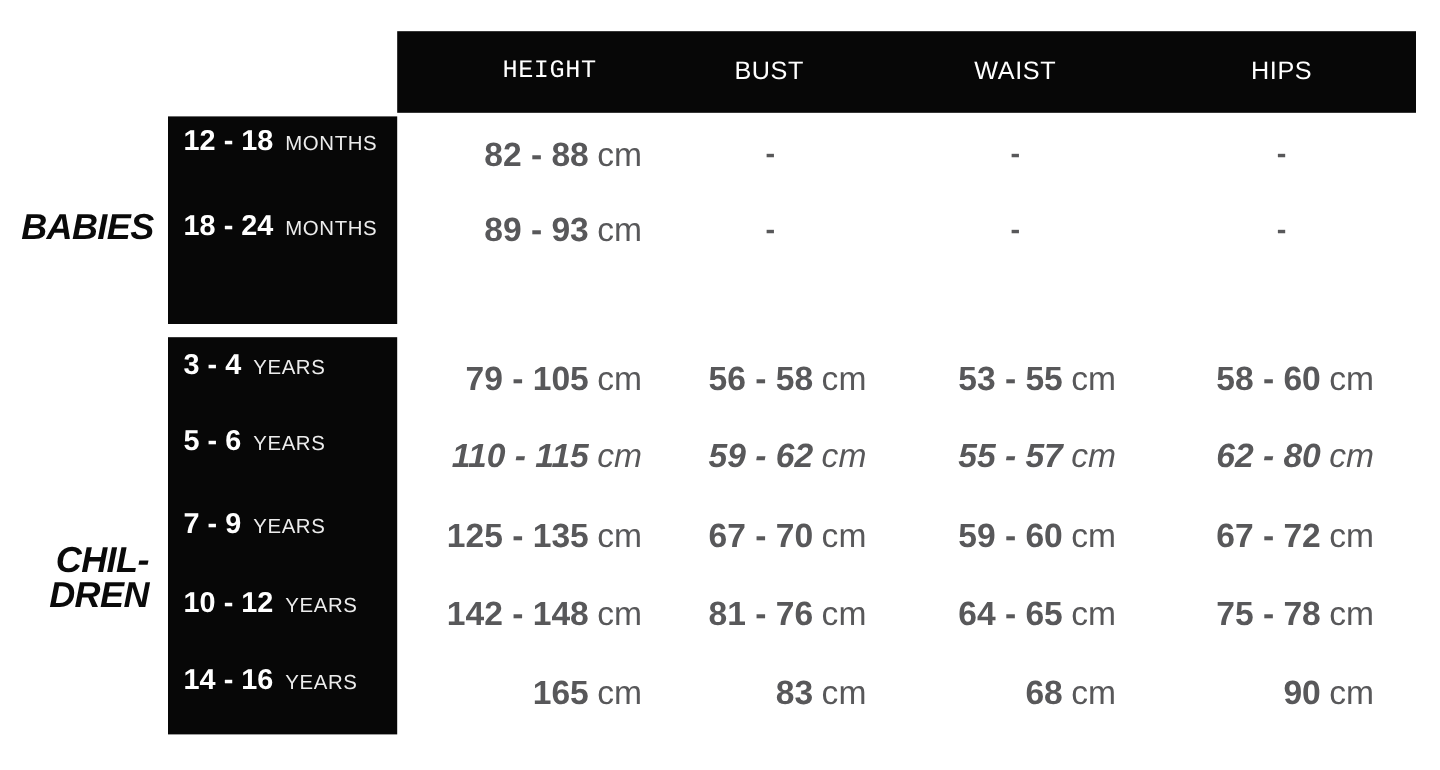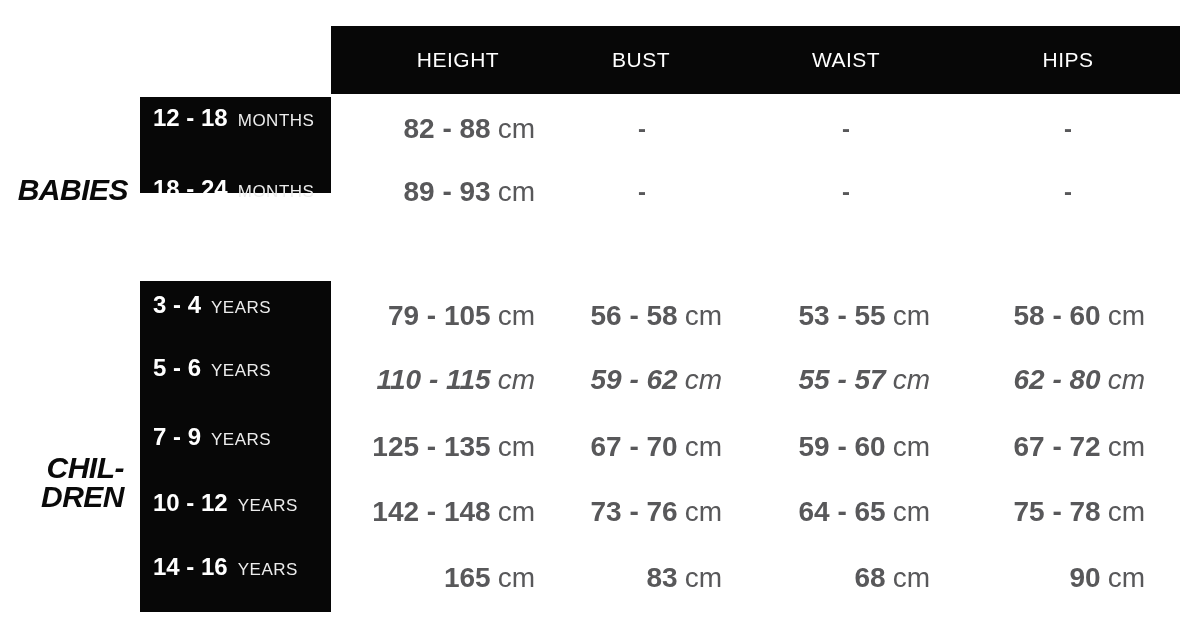--- a/index.html
+++ b/index.html
@@ -6,24 +6,24 @@
   .canvas{
     position:relative;width:1200px;height:642px;background:var(--background,#fff);
     font-family:"Liberation Sans","DejaVu Sans",sans-serif;overflow:hidden;
   }
   
   .header-bar{position:absolute;left:331px;top:26px;width:849px;height:68px;background:var(--panel,#070707);}
   .col-head{
     position:absolute;top:26px;height:68px;line-height:68px;transform:translateX(-50%);
     color:var(--label_white,#fff);font-size:21px;font-weight:400;letter-spacing:.5px;white-space:nowrap;
   }
-  .col-head.h1{left:458px;} .col-head.h2{left:641px;} .col-head.h3{left:846px;} .col-head.h4{left:1068px;}
+  .col-head.h1{left:458px;font-family:Liberation Mono, monospace;} .col-head.h2{left:641px;} .col-head.h3{left:846px;} .col-head.h4{left:1068px;}
   
   .group-box{position:absolute;left:140px;width:191px;background:var(--panel,#070707);}
-  .box-babies{top:97px;height:96px;}
+  .box-babies{top:97px;height:173px;}
   .box-children{top:281px;height:331px;}
   .age-row{position:absolute;left:13px;transform:translateY(-50%);white-space:nowrap;}
   .age-num{color:var(--label_white,#fff);font-size:24px;font-weight:bold;}
   .age-unit{color:var(--age_unit_white,#ececec);font-size:17px;font-weight:400;letter-spacing:.5px;margin-left:10px;}
   
   .side-label{
     position:absolute;transform:translateY(-50%);text-align:right;
     color:#0a0a0a;font-size:30px;font-weight:bold;font-style:italic;letter-spacing:-.5px;white-space:nowrap;margin-top:36px;
   }
   .label-babies{right:1072px;top:154px;}
@@ -141,21 +141,21 @@
     <span class="num">59 - 60</span><span class="unit">cm</span>
   </div>
   <div class="cell col-hips ry-c2">
     <span class="num">67 - 72</span><span class="unit">cm</span>
   </div>
 
   <div class="cell col-height ry-c3">
     <span class="num">142 - 148</span><span class="unit">cm</span>
   </div>
   <div class="cell col-bust ry-c3">
-    <span class="num">73 - 76</span><span class="unit">cm</span>
+    <span class="num">81 - 76</span><span class="unit">cm</span>
   </div>
   <div class="cell col-waist ry-c3">
     <span class="num">64 - 65</span><span class="unit">cm</span>
   </div>
   <div class="cell col-hips ry-c3">
     <span class="num">75 - 78</span><span class="unit">cm</span>
   </div>
 
   <div class="cell col-height ry-c4">
     <span class="num">165</span><span class="unit">cm</span>

